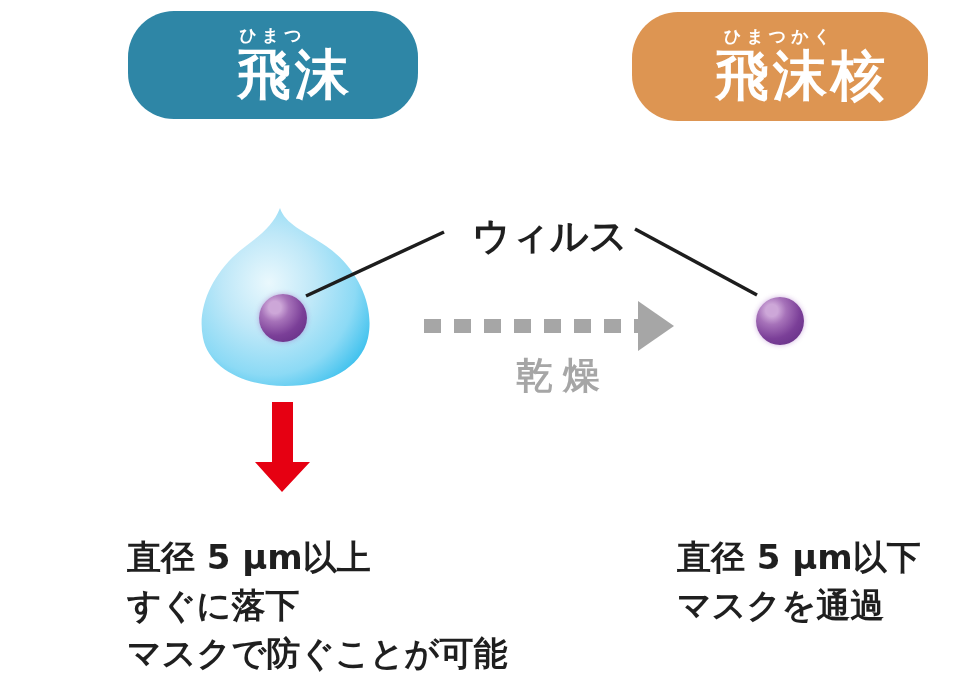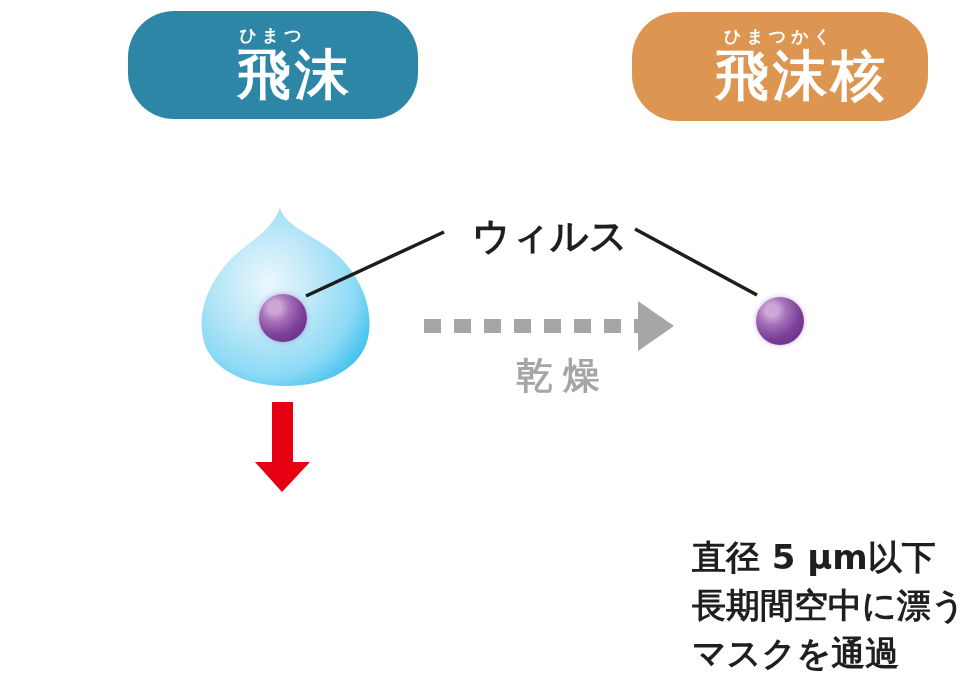--- a/index.html
+++ b/index.html
@@ -103,21 +103,21 @@
   
   .note {
     position: absolute;
     font-size: 34px;
     font-weight: 700;
     line-height: 48px;
     color: var(--text-dark, #1f1f1f);
     white-space: nowrap;
   }
   .note-left  { left: 127px; top: 533px; }
-  .note-right { left: 692px; top: 533px; }
+  .note-right { left: 677px; top: 533px; }
 </style>
 </head>
 <body>
 
 <div class="stage">
 
   <div class="badge badge-left">
     <span class="furigana">ひまつ</span>
     <span class="badge-label">飛沫</span>
   </div>
@@ -158,20 +158,24 @@
     <line x1="444" y1="232" x2="306" y2="296" style="stroke: var(--line-black, #1d1d1d)" stroke-width="3.5"></line>
 
     <line x1="635" y1="229" x2="757" y2="295" style="stroke: var(--line-black, #1d1d1d)" stroke-width="3.5"></line>
 
     <line x1="424" y1="326" x2="638" y2="326" style="stroke: var(--arrow-gray, #a6a6a6)" stroke-width="14" stroke-dasharray="17 13"></line>
     <polygon points="638,301 674,326 638,351" style="fill: var(--arrow-gray, #a6a6a6)"></polygon>
 
     <polygon points="272,402 293,402 293,462 310,462 282,492 255,462 272,462" style="fill: var(--arrow-red, #e60012)"></polygon>
   </svg>
 
+  <div class="note note-left">
+    <div>直径 5 μm以上</div>
+    <div>すぐに落下</div>
+    <div>マスクで防ぐことが可能</div>
+  </div>
 
   <div class="note note-right">
     <div>直径 5 μm以下</div>
-    <div>長期間空中に漂う</div>
     <div>マスクを通過</div>
   </div>
 
 </div>
 
 </body></html>

